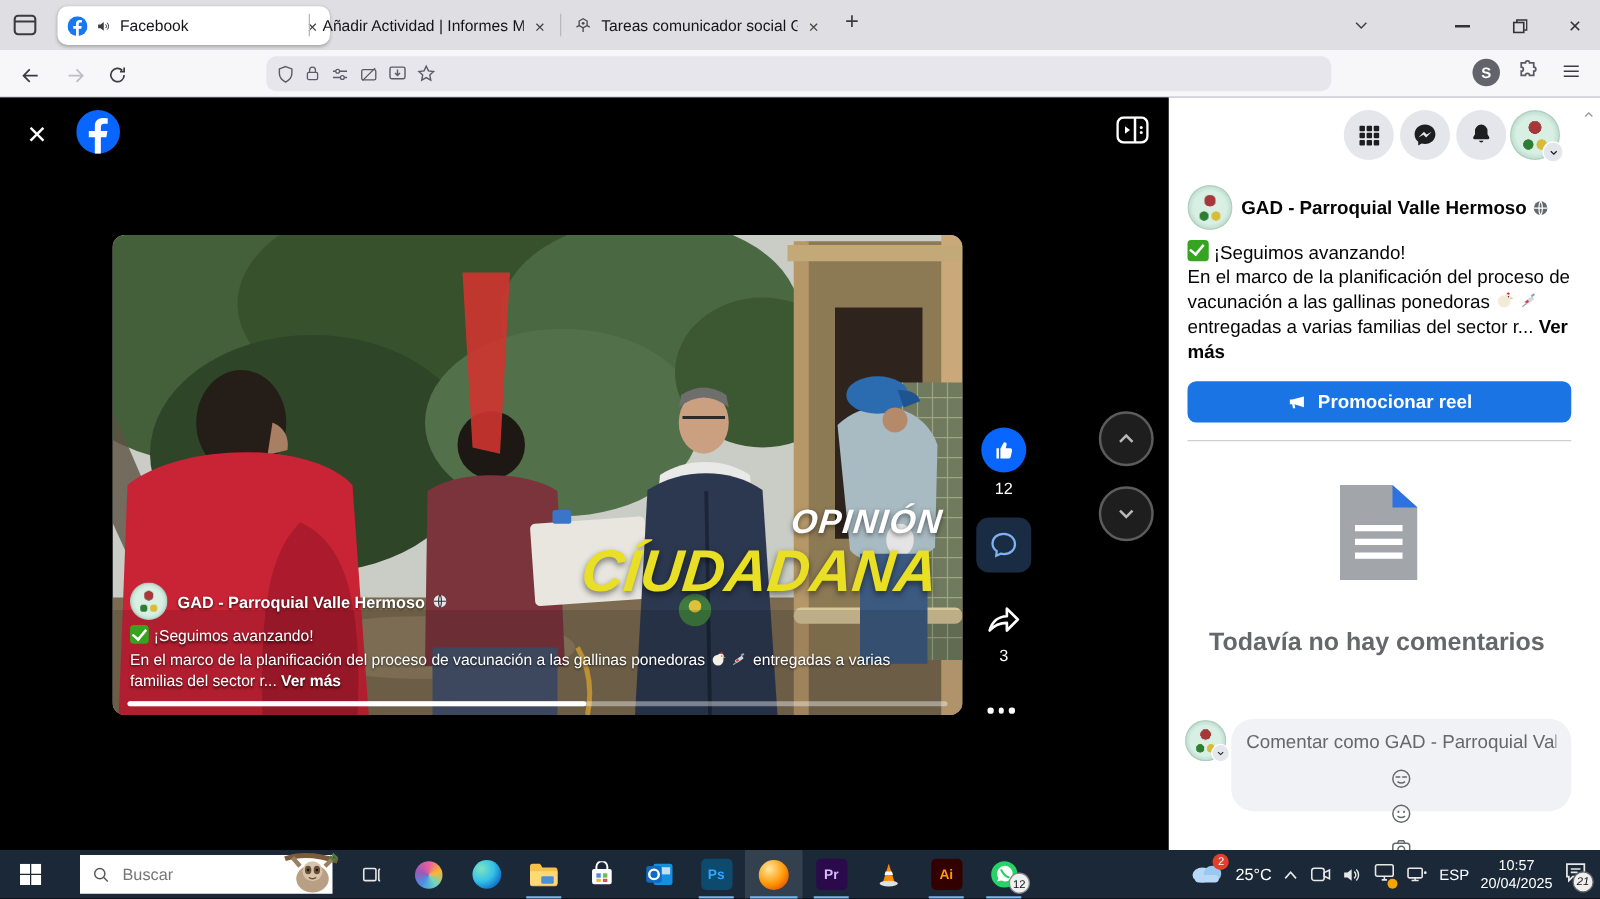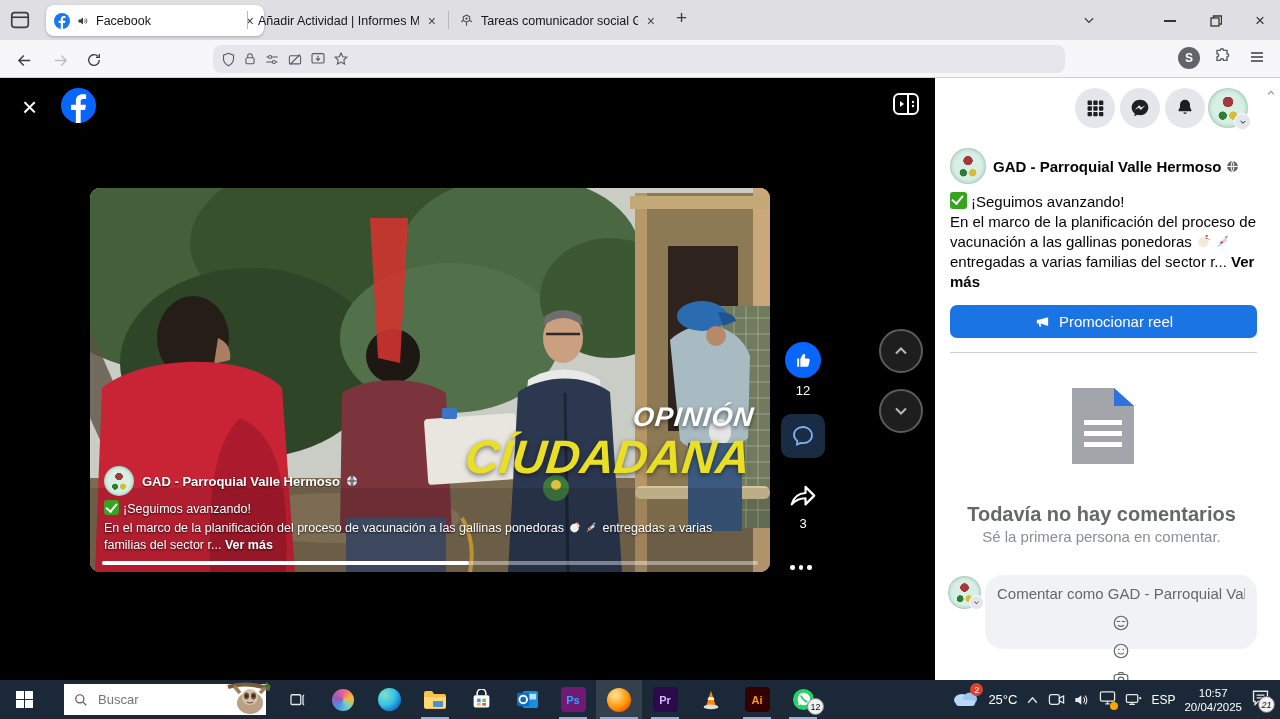--- a/index.html
+++ b/index.html
@@ -46,21 +46,21 @@
     border:1px solid rgba(0,0,0,.08);box-sizing:border-box;}
   .railcount{width:36px;text-align:center;color:#fff;font-size:13px;}
   .navcirc{width:44px;height:44px;border-radius:50%;background:#1e1e1e;border:2px solid #5c5c5c;
     display:flex;align-items:center;justify-content:center;box-sizing:border-box;}
   
   .hdrbtn{width:40px;height:40px;border-radius:50%;background:#e4e6eb;display:flex;align-items:center;justify-content:center;}
   .pagename{font-size:15px;font-weight:bold;color:#050505;display:flex;align-items:center;gap:5px;}
   .fbtext{font-size:15px;color:#050505;line-height:20px;}
   .seemore{font-weight:bold;}
   .promote{left:950px;top:305px;width:307px;height:33px;background:#1b74e4;border-radius:7px;color:#fff;
-    font-size:15px;font-weight:normal;display:flex;align-items:center;justify-content:center;gap:8px;}
+    font-size:15px;font-weight:bold;display:flex;align-items:center;justify-content:center;gap:8px;}
   .divider{left:950px;top:352px;width:307px;height:1px;background:#ced0d4;}
   .emptytitle{left:935px;top:503px;width:333px;text-align:center;font-size:20px;font-weight:bold;color:#65676b;}
   .emptysub{left:935px;top:528px;width:333px;text-align:center;font-size:15px;color:#8a8d91;}
   .composer{left:985px;top:575px;width:272px;height:74px;background:#f0f2f5;border-radius:18px;box-sizing:border-box;padding:10px 12px;}
   .composer .ph{font-size:15px;color:#65676b;white-space:nowrap;overflow:hidden;}
   .cicons{display:flex;align-items:center;gap:10px;margin-top:12px;color:#65676b;flex-direction:column;}
   .giflbl{font-size:8px;font-weight:bold;border:1.4px solid #65676b;border-radius:4px;padding:1px 2px;color:#65676b;}
   
   .taskbar{left:0;top:680px;width:1280px;height:39px;background:#1b2838;display:flex;align-items:center;}
   .tcell{width:46px;height:39px;display:flex;align-items:center;justify-content:center;position:relative;flex:0 0 auto;}
@@ -417,21 +417,20 @@
   <div class="abs" style="left:1072px;top:388px;">
     <svg width="62" height="76" viewBox="0 0 62 76">
         <path d="M0 0 H42 L62 18 V76 H0 Z" fill="#a2a6ab"></path>
         <path d="M42 0 L62 18 H42 Z" fill="#2d72e0"></path>
         <rect x="12" y="32" width="38" height="5" fill="#fff"></rect>
         <rect x="12" y="43" width="38" height="5" fill="#fff"></rect>
         <rect x="12" y="54" width="38" height="5" fill="#fff"></rect>
       </svg>
   </div>
   <div class="abs emptytitle">Todavía no hay comentarios</div>
-  <div class="abs emptysub">Sé la primera persona en comentar.</div>
 
   <div class="abs" style="left:948px;top:576px;">
     <div class="gad-avatar" style="width:33px;height:33px;"></div>
     <div style="position:absolute;right:-3px;bottom:-1px;width:13px;height:13px;border-radius:50%;background:#e4e6eb;border:1.5px solid #fff;display:flex;align-items:center;justify-content:center;">
       <svg width="7" height="7" viewBox="0 0 24 24">
           <polyline points="5,9 12,16 19,9" fill="none" stroke="#1c1e21" stroke-width="3"></polyline>
         </svg>
     </div>
   </div>
   <div class="abs composer">
@@ -526,21 +525,21 @@
     </div>
     <div class="tcell">
       <svg width="23" height="21" viewBox="0 0 24 22">
           <rect x="7" y="2" width="16" height="18" rx="2" fill="#1490df"></rect>
           <rect x="9" y="5" width="12" height="6" fill="#bfe0f7"></rect>
           <rect x="1" y="4" width="13" height="14" rx="2" fill="#0f6ac2"></rect>
           <circle cx="7.5" cy="11" r="4" fill="none" stroke="#fff" stroke-width="2"></circle>
         </svg>
     </div>
     <div class="tcell">
-      <div class="appsq" style="background:#701a75;color:#31a8ff;">Ps</div>
+      <div class="appsq" style="background:#0c4a6e;color:#31a8ff;">Ps</div>
       <div class="run"></div>
     </div>
     <div class="tcell activeapp">
       <div style="width:24px;height:24px;border-radius:50%;background:radial-gradient(circle at 35% 30%,#ffe8a0,#ff9400 55%,#e24b0f 85%);"></div>
       <div class="run" style="left:4px;right:4px;"></div>
     </div>
     <div class="tcell">
       <div class="appsq" style="background:#2a0a4a;color:#d8b9ff;">Pr</div>
       <div class="run"></div>
     </div>

